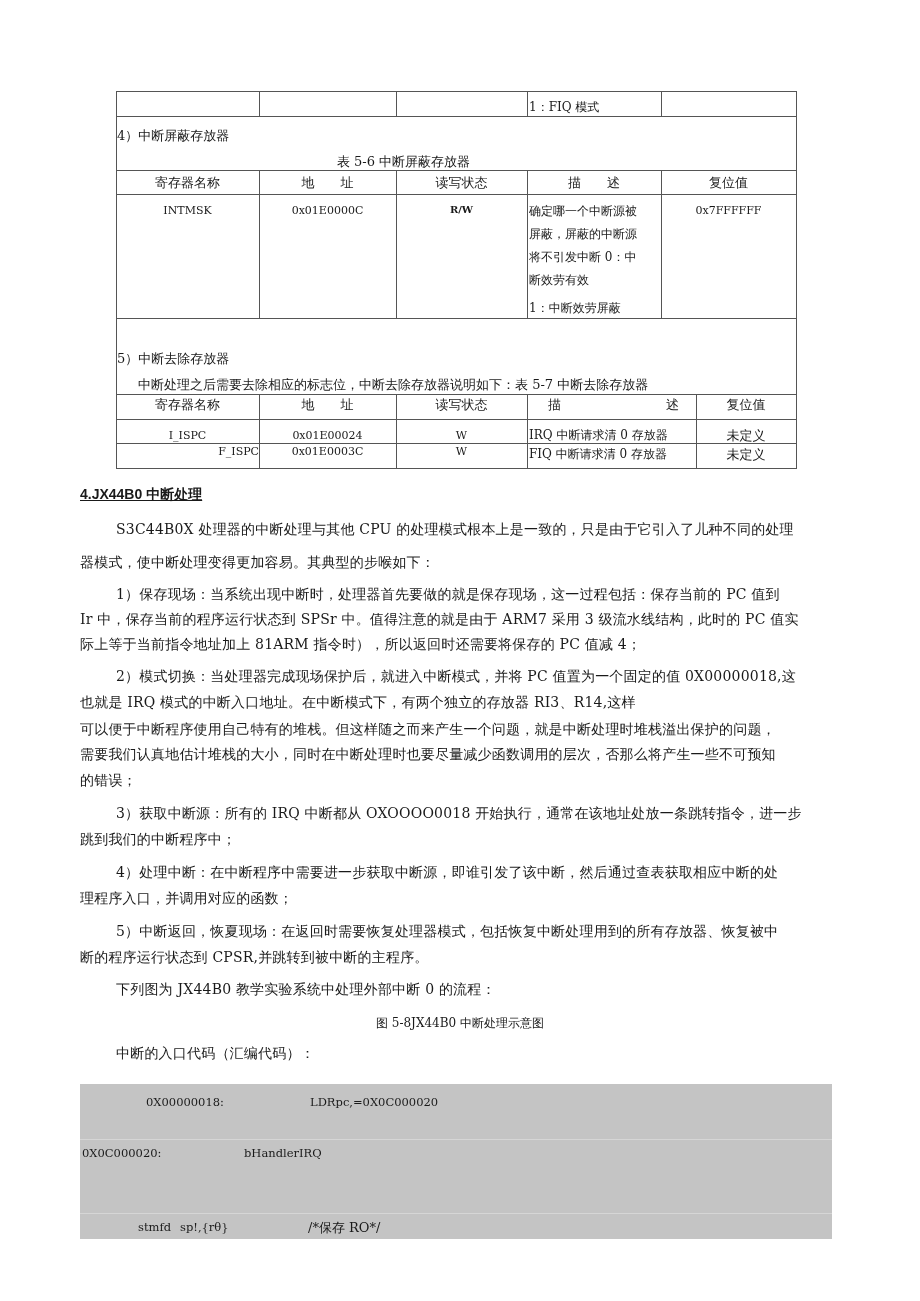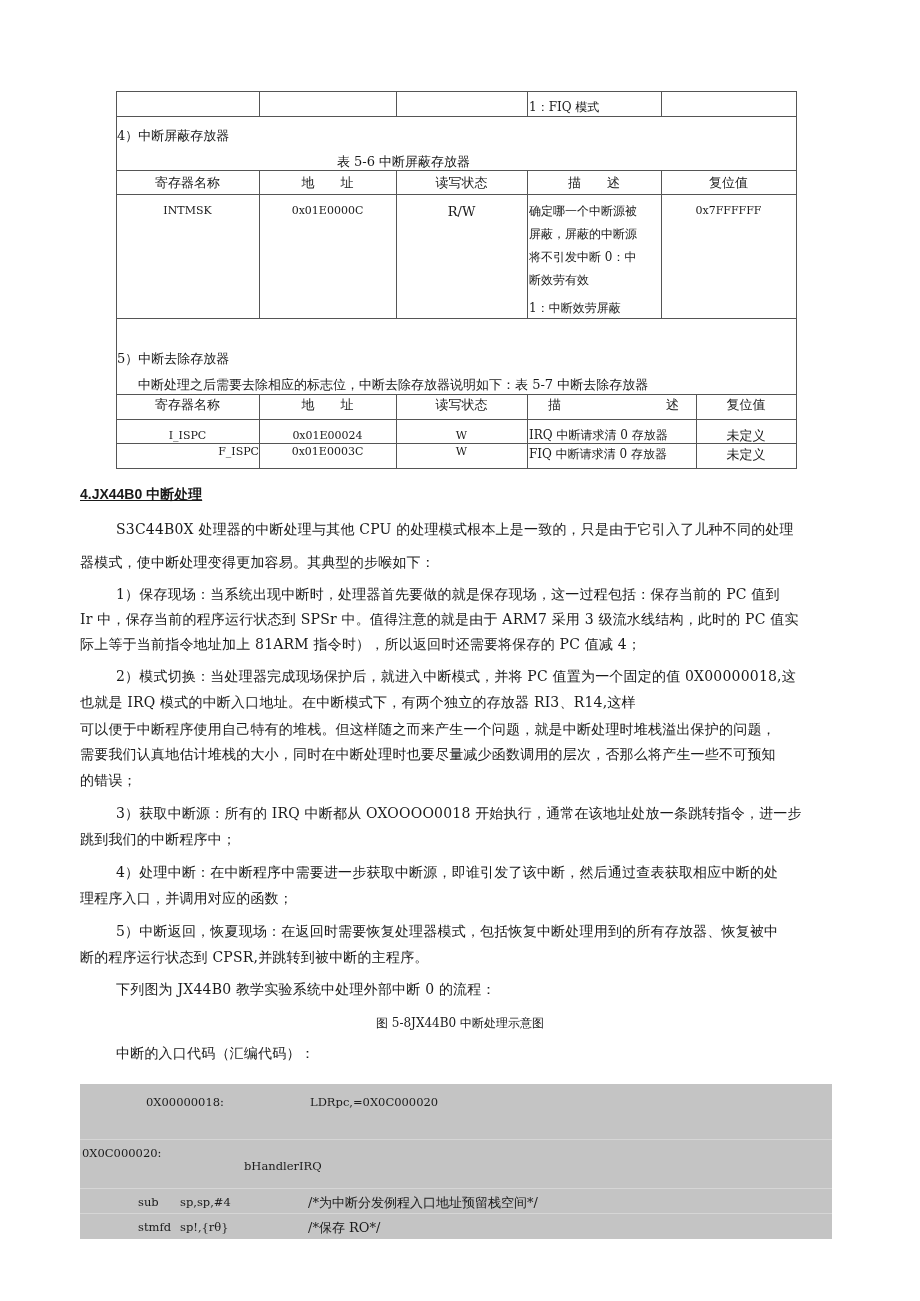--- a/index.html
+++ b/index.html
@@ -48,21 +48,21 @@
   <div class="cell center" style="left:259px; width:137px; top:174px; font-size:13px;">地　　址</div>
   <div class="cell center" style="left:396px; width:131px; top:174px; font-size:13px;">读写状态</div>
   <div class="cell center" style="left:527px; width:134px; top:174px; font-size:13px;">描　　述</div>
   <div class="cell center" style="left:661px; width:135px; top:174px; font-size:13px;">复位值</div>
 
   <div class="line hl" style="left:116px; top:194px; width:681px;"></div>
 
   <div>
     <div class="cell center" style="left:116px; width:143px; top:204px; font-size:11px;">INTMSK</div>
     <div class="cell center" style="left:259px; width:137px; top:204px; font-size:11px;">0x01E0000C</div>
-    <div class="cell center" style="left:396px; width:131px; top:204px; font-size:13px;">R/W</div>
+    <div class="cell center" style="left:396px; width:131px; top:204px; font-size:10px;font-weight:bold;">R/W</div>
     <div class="cell" style="left:529px; top:203px;">确定哪一个中断源被</div>
     <div class="cell" style="left:529px; top:226px;">屏蔽，屏蔽的中断源</div>
     <div class="cell" style="left:529px; top:249px;">将不引发中断 0：中</div>
     <div class="cell" style="left:529px; top:272px;">断效劳有效</div>
     <div class="cell" style="left:529px; top:300px;">1：中断效劳屏蔽</div>
     <div class="cell center" style="left:661px; width:135px; top:204px; font-size:11px;">0x7FFFFFF</div>
   </div>
 
   <div class="line hl" style="left:116px; top:318px; width:681px;"></div>
 
@@ -130,25 +130,20 @@
 <div class="abs" style="left:0; width:920px; top:1015px; text-align:center; font-size:12px;">图 5-8JX44B0 中断处理示意图</div>
 <div class="para indent" style="top:1045px;">中断的入口代码（汇编代码）：</div>
 
 <div class="code" style="top:1064px; height:154px;margin-top:20px;">
   <div class="code-row" style="top:0; height:55px; border-top:none;">
     <span class="ctext" style="left:66px; top:11px;">0X00000018:</span>
     <span class="ctext" style="left:230px; top:11px;">LDRpc,=0X0C000020</span>
   </div>
   <div class="code-row" style="top:55px; height:25px;">
     <span class="ctext" style="left:2px; top:6px;">0X0C000020:</span>
-    <span class="ctext" style="left:164px; top:19px;text-align:right;">bHandlerIRQ</span>
-  </div>
-  <div class="code-row" style="top:104px; height:25px;">
-    <span class="ctext" style="left:58px; top:6px;">sub</span>
-    <span class="ctext" style="left:100px; top:6px;">sp,sp,#4</span>
-    <span class="ctext" style="left:228px; top:5px; font-size:13px;">/*为中断分发例程入口地址预留栈空间*/</span>
+    <span class="ctext" style="left:164px; top:6px;text-align:right;">bHandlerIRQ</span>
   </div>
   <div class="code-row" style="top:129px; height:25px;">
     <span class="ctext" style="left:58px; top:6px;">stmfd</span>
     <span class="ctext" style="left:100px; top:6px;">sp!,{rθ}</span>
     <span class="ctext" style="left:228px; top:5px; font-size:13px;">/*保存 RO*/</span>
   </div>
 </div>
 
 </body></html>

